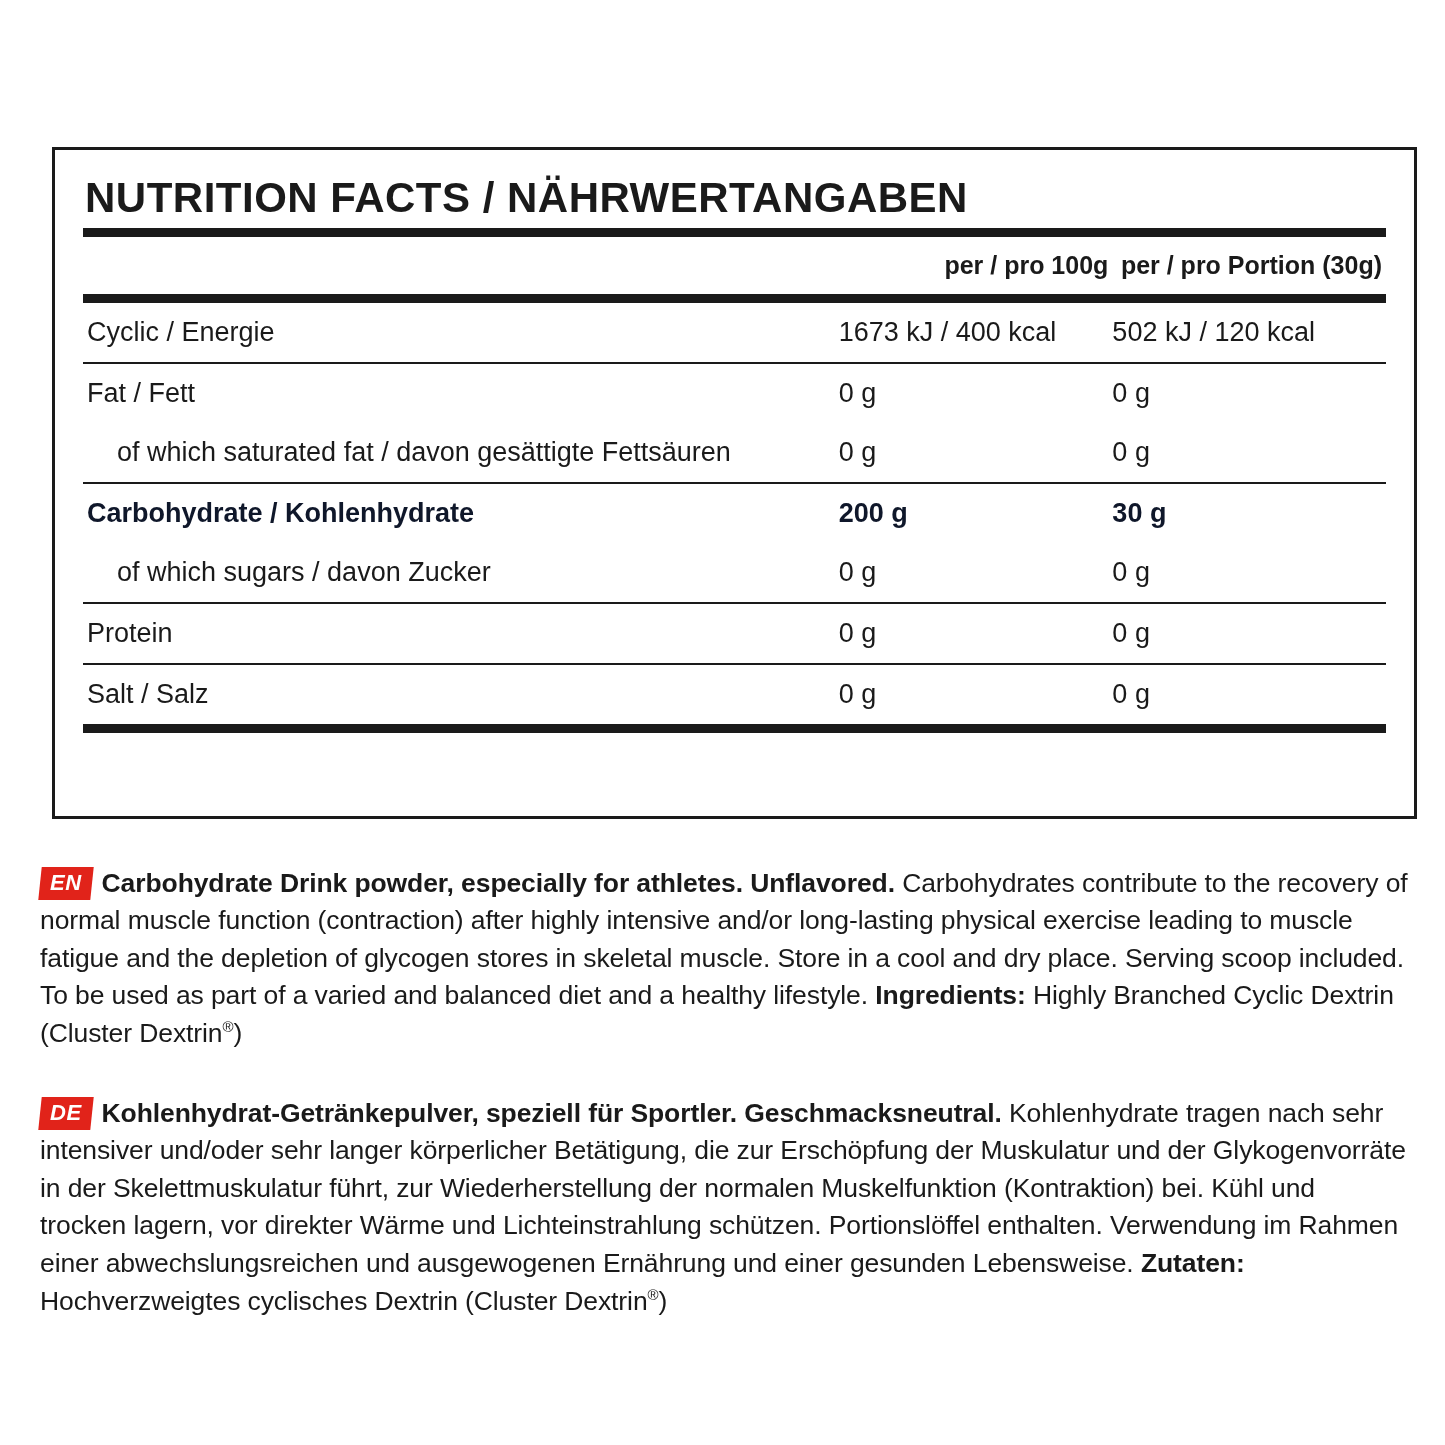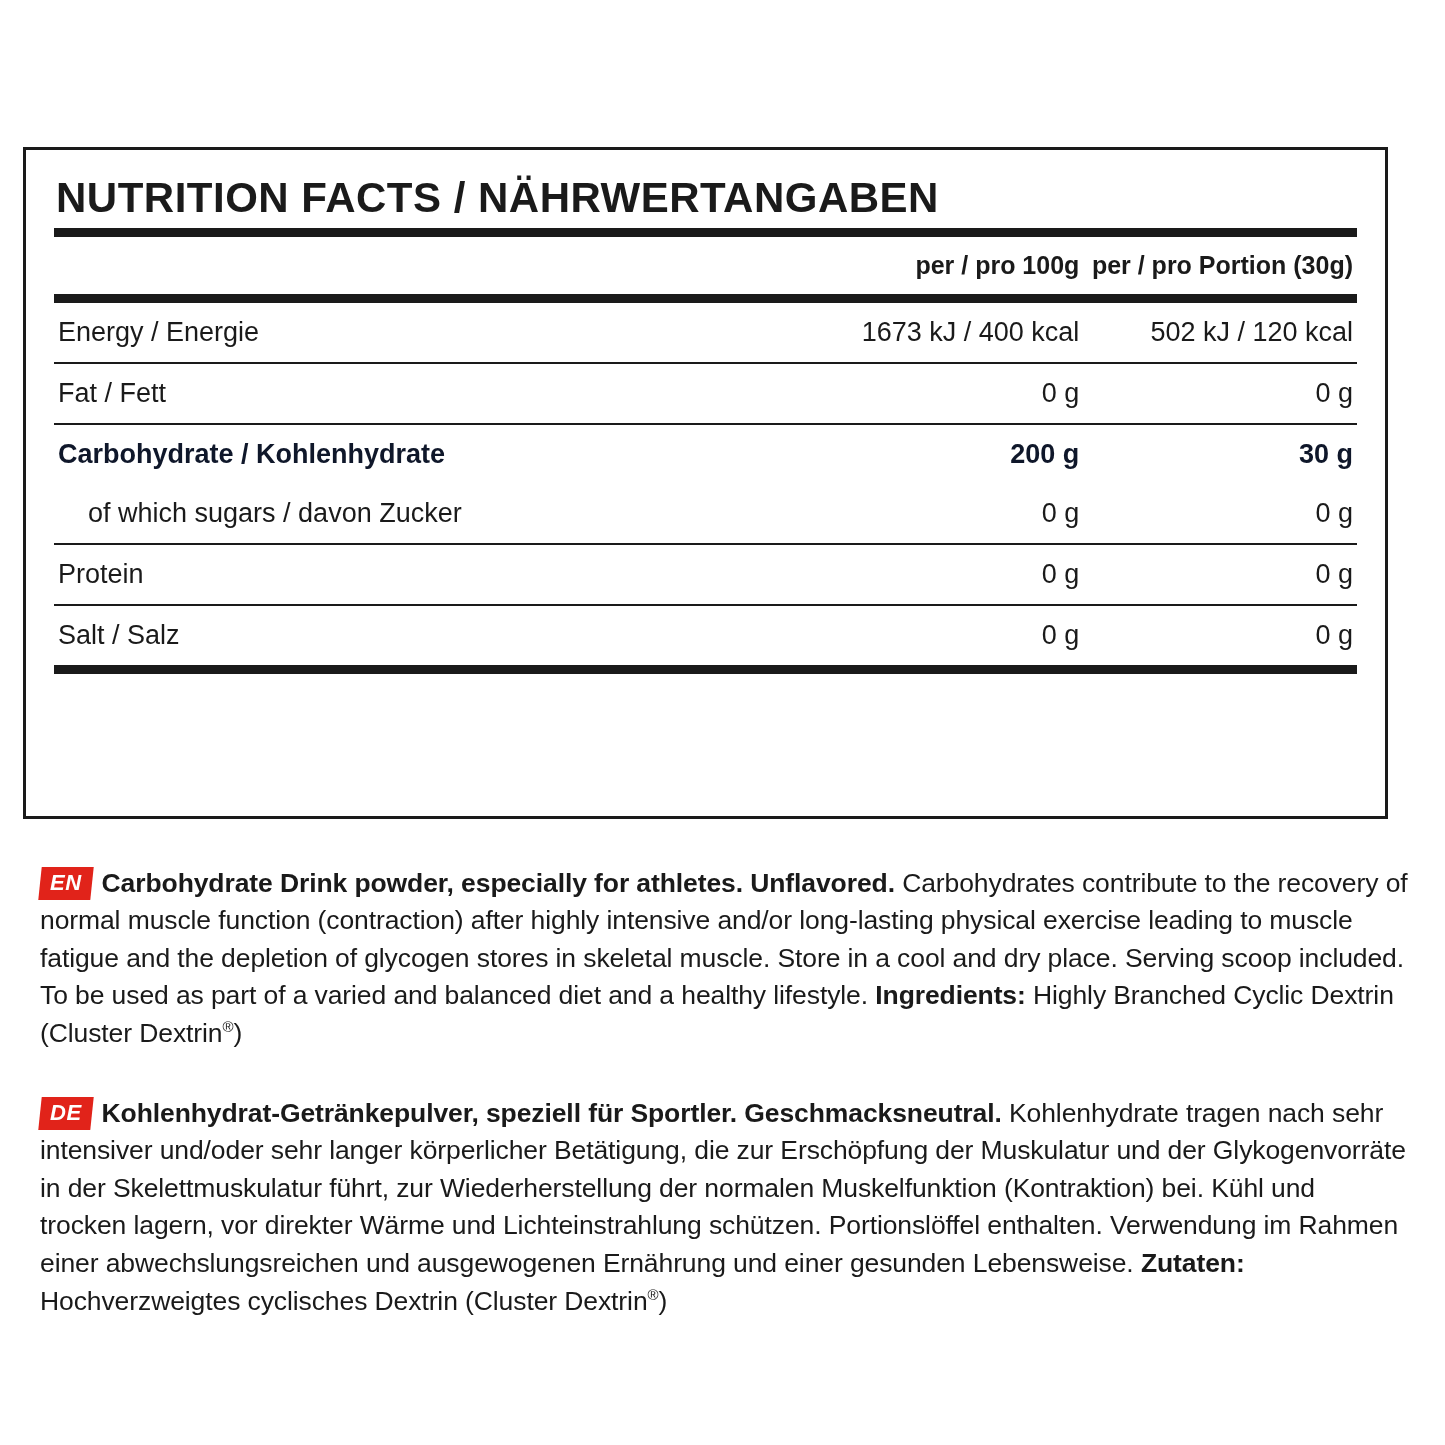--- a/index.html
+++ b/index.html
@@ -18,21 +18,21 @@
     position: relative;
     width: 1445px;
     height: 1445px;
     box-sizing: border-box;
     padding: 0;
   }
 
   
   .nutrition-panel {
     position: absolute;
-    left: 23px;
+    left: 52px;
     top: 147px;
     width: 1365px;
     height: 672px;
     box-sizing: border-box;
     border: 3px solid #1a1a1a;
     padding: 26px 28px 0 28px;
   }
   .nf-title {
     font-size: 42px;
     font-weight: 700;
@@ -82,21 +82,20 @@
     font-size: 25px;
     text-align: right;
     padding: 14px 4px 14px 0;
     white-space: nowrap;
   }
   .head-row td.c-name { text-align: left; }
 
   .data-row td {
     padding: 14px 4px 14px 0;
     font-size: 27px;
-    text-align: right;
     white-space: nowrap;
   }
   .data-row td.c-name {
     text-align: left;
     padding-left: 4px;
   }
   .data-row td.indent {
     padding-left: 34px;
   }
   .data-row.highlight td {
@@ -160,34 +159,39 @@
         <tr class="head-row">
           <td class="c-name"></td>
           <td>per / pro 100g</td>
           <td>per / pro Portion (30g)</td>
         </tr>
         <tr class="rule-thick">
             <td colspan="3"></td>
           </tr>
 
         <tr class="data-row">
-          <td class="c-name">Energy / Energie</td>
+          <td class="c-name">Cyclic / Energie</td>
           <td>1673 kJ / 400 kcal</td>
           <td>502 kJ / 120 kcal</td>
         </tr>
         <tr class="rule-thin">
             <td colspan="3"></td>
           </tr>
 
         <tr class="data-row">
           <td class="c-name">Fat / Fett</td>
           <td>0 g</td>
           <td>0 g</td>
         </tr>
 
+        <tr class="data-row">
+          <td class="c-name indent">of which saturated fat / davon gesättigte Fettsäuren</td>
+          <td>0 g</td>
+          <td>0 g</td>
+        </tr>
         <tr class="rule-thin">
             <td colspan="3"></td>
           </tr>
 
         <tr class="data-row highlight">
           <td class="c-name">Carbohydrate / Kohlenhydrate</td>
           <td>200 g</td>
           <td>30 g</td>
         </tr>
 

